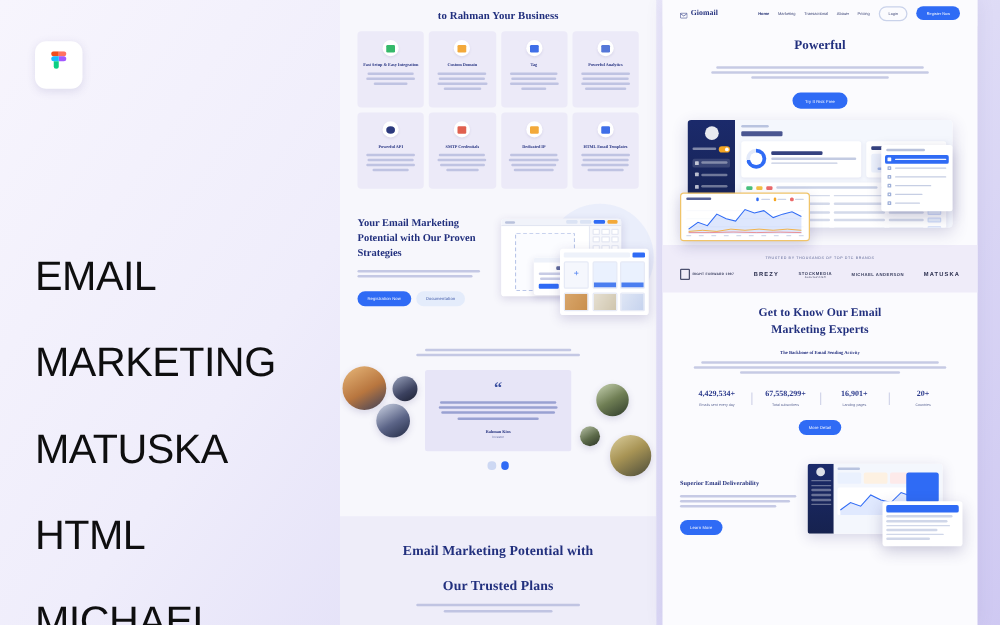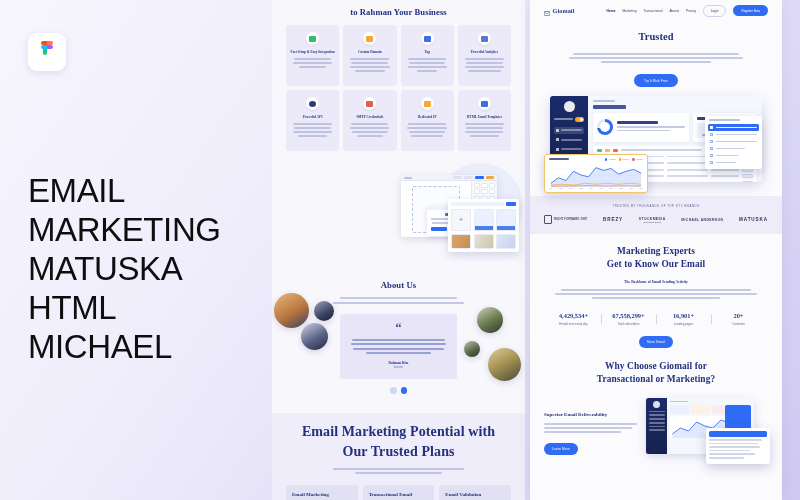--- a/index.html
+++ b/index.html
@@ -16,21 +16,21 @@
     position: absolute; left: 28px; top: 33px; width: 38px; height: 38px;
     background: #fff; border-radius: 9px; box-shadow: 0 2px 7px rgba(80,70,140,.13);
     display: flex; align-items: center; justify-content: center;
   }
   .figma-badge svg { display: block; }
   .promo-title {
     position: absolute; left: 28px; top: 172px; width: 232px;
     font-size: 33px; line-height: 1.18; font-weight: 400; letter-spacing: -0.4px;
     color: #0e0e0f;
   }
-  .promo-title span { display: block; white-space: nowrap; }
+  .promo-title span { display: block; white-space: nowrap; margin-top: 30px; }
 
   
   .page {
     position: absolute; top: 0; background: #f6f6fb; overflow: hidden;
   }
   .page-mid { left: 272px; width: 253px; height: 500px; background: #f7f7fc; }
   .page-right { left: 530px; width: 252px; height: 500px; background: #fbfbfe;
     box-shadow: 0 0 14px rgba(90,80,150,.10); }
 
   .serif-h {
@@ -141,21 +141,21 @@
         box-shadow: 0 2px 6px rgba(70,60,130,.18); }
   .av.a1 { left: 2px;  top: 14px; width: 35px; height: 35px; background: linear-gradient(150deg,#e8b87a,#b8763f 55%,#3a3f5c); }
   .av.a2 { left: 42px; top: 22px; width: 20px; height: 20px; background: linear-gradient(150deg,#9aa3bd,#3c4260 60%,#1d2133); }
   .av.a3 { left: 29px; top: 44px; width: 27px; height: 27px; background: linear-gradient(150deg,#cfd6e6,#5b6487 55%,#222a44); }
   .av.a4 { right: 22px; top: 28px; width: 26px; height: 26px; background: linear-gradient(150deg,#c9d4b4,#6f7e54 50%,#2e3a2a); }
   .av.a5 { right: 45px; top: 62px; width: 16px; height: 16px; background: linear-gradient(150deg,#b9c3a8,#5d6b4a 55%,#2b3326); }
   .av.a6 { right: 4px;  top: 69px; width: 33px; height: 33px; background: linear-gradient(150deg,#dccf9e,#a89455 45%,#4a4b3a); }
 
   
   .pricing { margin-top: 4px; padding-top: 9px; background: #eeedf9; height: 100%; }
-  .pricing h3 { font-size: 14px; line-height: 1.42; }
+  .pricing h3 { font-size: 11px; line-height: 1.42; margin-top: 12px; }
   .pricing .lt-wrap { margin-top: 6px; }
   .price-grid { margin: 9px 14px 0; display: grid; grid-template-columns: repeat(3,1fr); gap: 5px; }
   .price-card { background: #e2e0f3; border-radius: 2.5px; padding: 7px 6px 8px; min-height: 46px; }
   .price-t { font-family: "Liberation Serif", serif; font-weight: 700; font-size: 5px;
     color: #26337f; margin-bottom: 4px; filter: blur(.22px); }
   .price-card .lt { margin-left: 0; }
 
   
   .rp { padding: 0; }
   .nav { height: 21px; display: flex; align-items: center; padding: 0 14px; background: #fbfbfe; }
@@ -432,20 +432,31 @@
         <div class="lt" style="width:96%"></div>
           <div class="lt" style="width:90%"></div>
           <div class="lt" style="width:92%"></div>
           <div class="lt" style="width:70%"></div>
       </div>
     </div>
   </div>
 
   <div class="strat">
     <div class="strat-blob"></div>
+    <div class="strat-l">
+      <h3>Your Email Marketing Potential with Our Proven Strategies</h3>
+      <div class="lt-wrap">
+        <div class="lt" style="width:98%"></div>
+          <div class="lt" style="width:92%"></div>
+      </div>
+      <div class="btn-row">
+        <button class="btn-p">Registration Now</button>
+        <button class="btn-s">Documentation</button>
+      </div>
+    </div>
     <div class="strat-shot">
       <div class="bmock">
         <div class="bmock-top">
           <i style="width:8px;height:2px;background:#b9c2dc;border-radius:1px;display:block"></i>
           <i style="margin-left:auto;width:9px;height:3px;background:#dbe3f4;border-radius:1px;display:block"></i>
           <i style="width:9px;height:3px;background:#dbe3f4;border-radius:1px;display:block"></i>
           <i style="width:9px;height:3px;background:#2f6bf5;border-radius:1px;display:block"></i>
           <i style="width:8px;height:3px;background:#f3a93a;border-radius:1px;display:block"></i>
         </div>
         <div class="bmock-body">
@@ -493,21 +504,20 @@
           <div class="tile img1"></div>
           <div class="tile img2"></div>
           <div class="tile img3"></div>
         </div>
       </div>
     </div>
   </div>
 
   <div class="testi">
     <div class="serif-h">
-      <h3>About Us</h3>
     </div>
     <div class="lt-wrap testi-sub">
       <div class="lt" style="width:46%"></div>
         <div class="lt" style="width:52%"></div>
     </div>
 
     <div class="av a1"></div>
     <div class="av a2"></div>
     <div class="av a3"></div>
     <div class="av a4"></div>
@@ -578,21 +588,21 @@
       <a href="#">Transactional</a>
       <a href="#"><span>About</span><span class="chev">▾</span></a>
       <a href="#">Pricing</a>
       <span class="nav-login">Login</span>
       <span class="nav-reg">Register Now</span>
     </div>
   </div>
 
   <div class="hero">
     <div class="serif-h">
-      <h1>Trusted</h1>
+      <h1>Powerful</h1>
     </div>
     <div class="lt-wrap">
       <div class="lt" style="width:78%"></div>
         <div class="lt" style="width:82%"></div>
         <div class="lt" style="width:52%"></div>
     </div>
     <div class="hero-cta">
       <button class="btn-p">Try It Risk Free</button>
     </div>
   </div>
@@ -795,22 +805,22 @@
         <span class="brand-c">MICHAEL ANDERSON</span>
       </div>
       <div class="brand">
         <span class="brand-b">MATUSKA</span>
       </div>
     </div>
   </div>
 
   <div class="experts">
     <div class="serif-h">
+      <h3>Get to Know Our Email</h3>
       <h3>Marketing Experts</h3>
-      <h3>Get to Know Our Email</h3>
     </div>
     <div class="experts-sub">The Backbone of Email Sending Activity</div>
     <div class="lt-wrap">
       <div class="lt" style="width:86%"></div>
         <div class="lt" style="width:92%"></div>
         <div class="lt" style="width:58%"></div>
     </div>
     <div class="stats">
       <div class="stat">
         <div class="stat-v">4,429,534+</div>
@@ -828,24 +838,20 @@
         <div class="stat-v">20+</div>
         <div class="stat-l">Countries</div>
       </div>
     </div>
     <div class="experts-cta">
       <button class="btn-p">More Detail</button>
     </div>
   </div>
 
   <div class="why">
-    <div class="serif-h">
-      <h3>Why Choose Giomail for</h3>
-      <h3>Transactional or Marketing?</h3>
-    </div>
     <div class="why-body">
       <div class="why-l">
         <h4>Superior Email Deliverability</h4>
         <div class="lt-wrap">
           <div class="lt" style="width:97%"></div>
             <div class="lt" style="width:92%"></div>
             <div class="lt" style="width:80%"></div>
         </div>
         <button class="btn-p">Learn More</button>
       </div>

